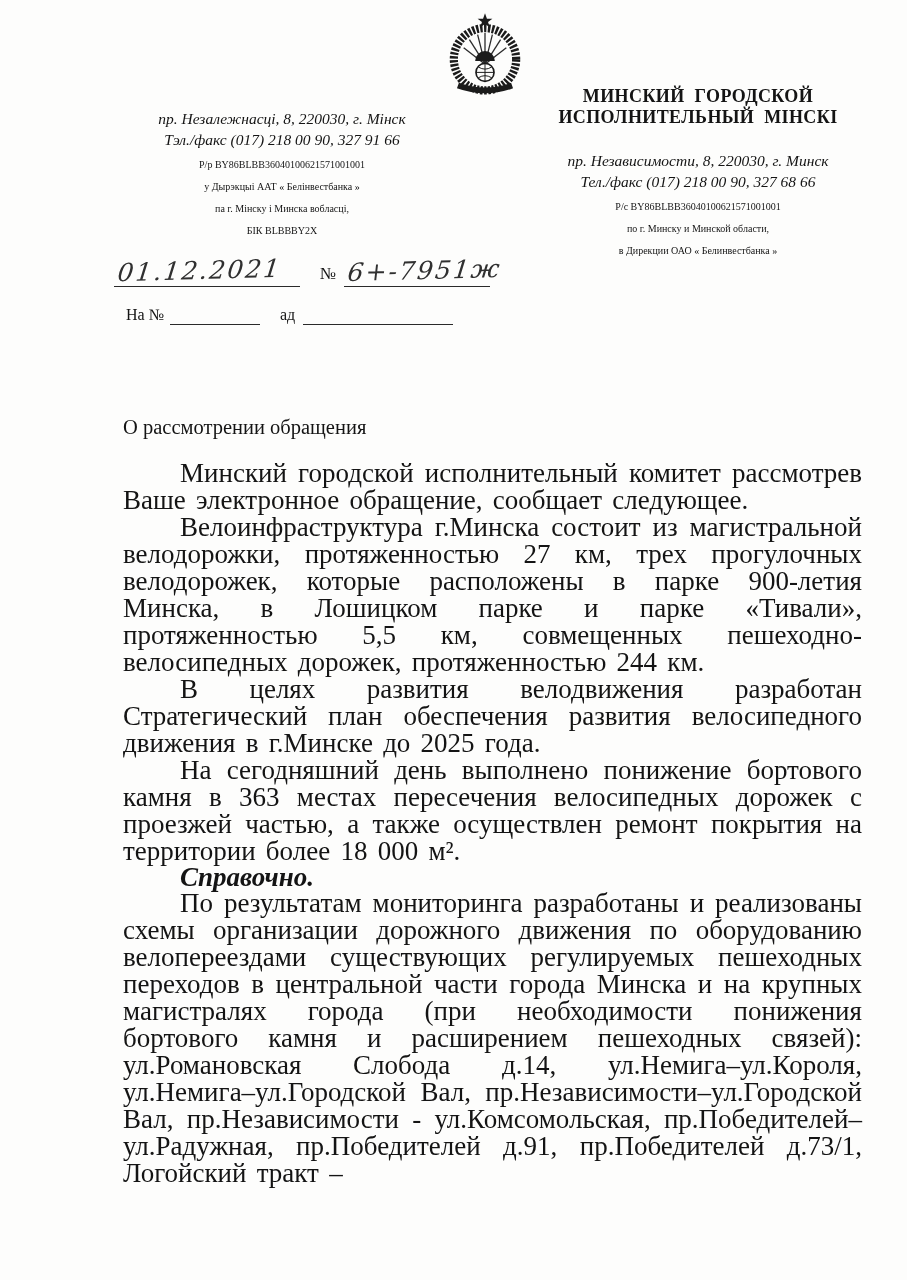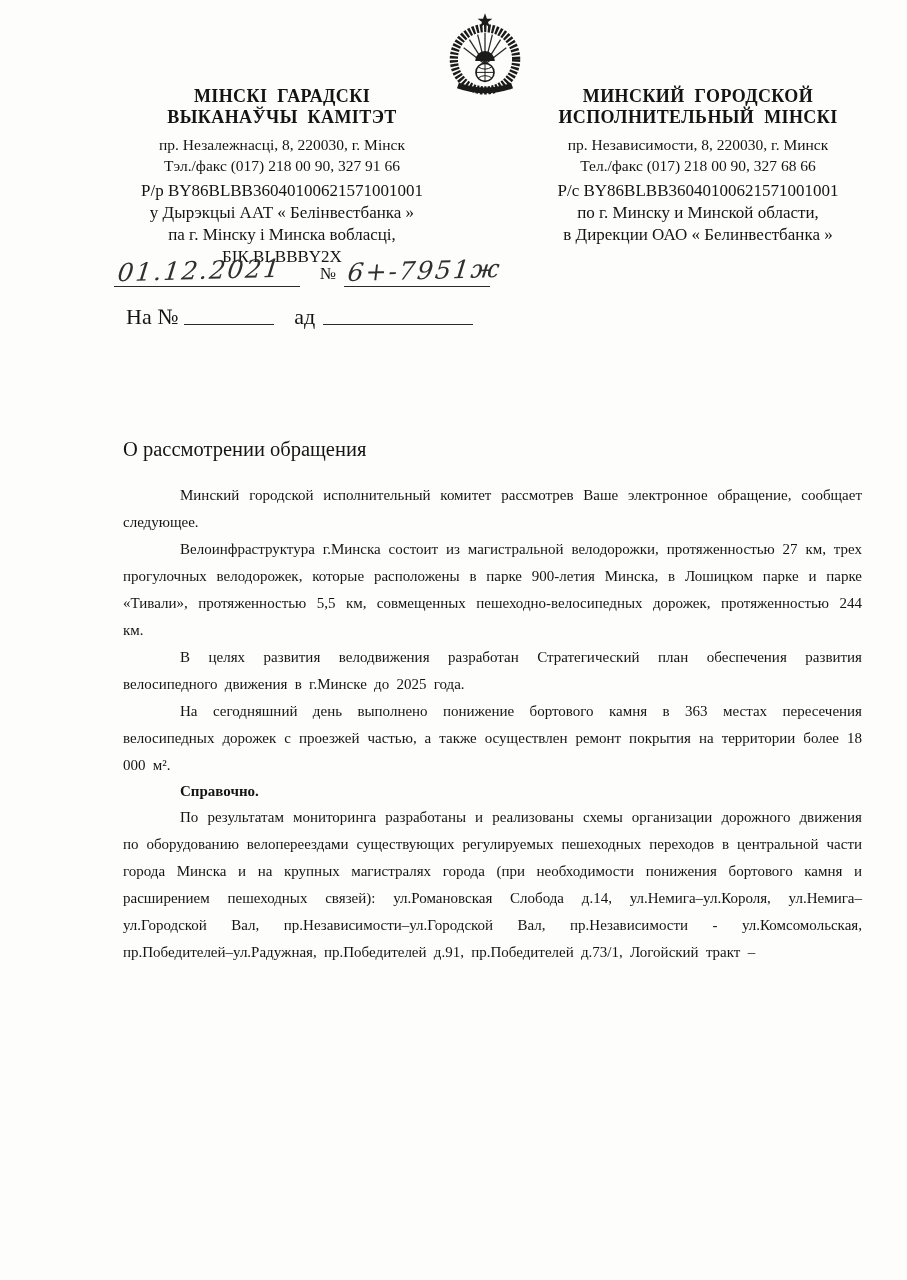--- a/index.html
+++ b/index.html
@@ -14,42 +14,42 @@
     background:#fdfdfc;overflow:hidden;
   }
   
   .emblem{position:absolute;left:444px;top:13px;width:82px;height:86px;}
   
   .letterhead{position:absolute;top:86px;left:96px;display:flex;}
   .lh-col{text-align:center;}
   .lh-col.left{width:372px;}
   .lh-col.right{width:392px;margin-left:34px;}
   .org-title{font-weight:bold;font-size:18px;line-height:21px;letter-spacing:.4px;word-spacing:5px;}
-  .org-contact{font-size:15.5px;line-height:21px;margin-top:6px;}
-  .org-bank{font-size:17px;line-height:22px;margin-top:4px;}
+  .org-contact{font-size:15.5px;line-height:21px;margin-top:22px;font-style:italic;}
+  .org-bank{font-size:10px;line-height:22px;margin-top:4px;}
   
   .ref-row{position:absolute;left:114px;top:256px;display:flex;align-items:flex-end;}
   .hw-box{border-bottom:1.6px solid #2a2a2a;padding:0 4px 1px 4px;}
   .hw-box.date{width:178px;}
   .hw-box.num{width:138px;margin-left:8px;}
   .hw{display:inline-block;font-family:"DejaVu Serif", serif;font-style:italic;
       font-size:25px;letter-spacing:2px;color:#303030;
       transform:skewX(-8deg) rotate(-1.5deg);white-space:nowrap;}
   .no-label{margin-left:20px;font-size:17px;padding-bottom:3px;}
-  .reply-row{position:absolute;left:126px;top:304px;display:flex;align-items:flex-start;font-size:22px;}
+  .reply-row{position:absolute;left:126px;top:304px;display:flex;align-items:center;font-size:16px;}
   .blank{border-bottom:1.4px solid #2a2a2a;height:20px;}
   .blank.b1{width:90px;margin-left:6px;}
   .blank.b2{width:150px;margin-left:8px;}
   .reply-from{margin-left:20px;}
   
-  .body{position:absolute;left:123px;top:436px;width:739px;}
+  .body{position:absolute;left:123px;top:414px;width:739px;}
   .subject{font-size:20.5px;line-height:26px;margin:0 0 20px 0;}
-  p.para{margin:0;font-size:15px;line-height:27px;text-align:justify;
+  p.para{margin:0;font-size:27px;line-height:27px;text-align:justify;
          text-indent:57px;word-spacing:3.5px;}
-  p.para.spravochno{font-weight:bold;line-height:25px;}
+  p.para.spravochno{font-style:italic;font-weight:bold;line-height:25px;}
   p.para.note{font-style:italic;font-size:20px;line-height:22px;word-spacing:2px;}
 </style>
 </head>
 <body>
 
 <div class="page">
 
   <div class="emblem">
     <svg width="82" height="86" viewBox="0 0 100 104" xmlns="http://www.w3.org/2000/svg">
       <polygon points="50,0 52.4,6.5 59,6.5 53.7,10.6 55.8,17 50,13.1 44.2,17 46.3,10.6 41,6.5 47.6,6.5" fill="#1b1b1b"></polygon>
@@ -65,24 +65,20 @@
       </g>
       <path d="M38,58 A 12 12 0 0 1 62,58 Z" fill="#1b1b1b"></path>
       <circle cx="50" cy="72" r="11" fill="#fdfdfc" stroke="#1b1b1b" stroke-width="2"></circle>
       <path d="M39,72 h22 M50,61 v22 M42,65.5 q8,5 16,0 M42,78.5 q8,-5 16,0" stroke="#1b1b1b" stroke-width="1.2" fill="none"></path>
       <path d="M17,88 Q50,100 83,88" stroke="#1b1b1b" stroke-width="7" fill="none"></path>
     </svg>
   </div>
 
   <div class="letterhead">
     <div class="lh-col left">
-      <div class="org-title">
-        <div>МІНСКІ ГАРАДСКІ</div>
-        <div>ВЫКАНАЎЧЫ КАМІТЭТ</div>
-      </div>
       <div class="org-contact">
         <div>пр. Незалежнасці, 8, 220030, г. Мінск</div>
         <div>Тэл./факс (017) 218 00 90, 327 91 66</div>
       </div>
       <div class="org-bank">
         <div>Р/р BY86BLBB36040100621571001001</div>
         <div>у Дырэкцыі ААТ « Белінвестбанка »</div>
         <div>па г. Мінску і Минска вобласці,</div>
         <div>БІК BLBBBY2X</div>
       </div>

